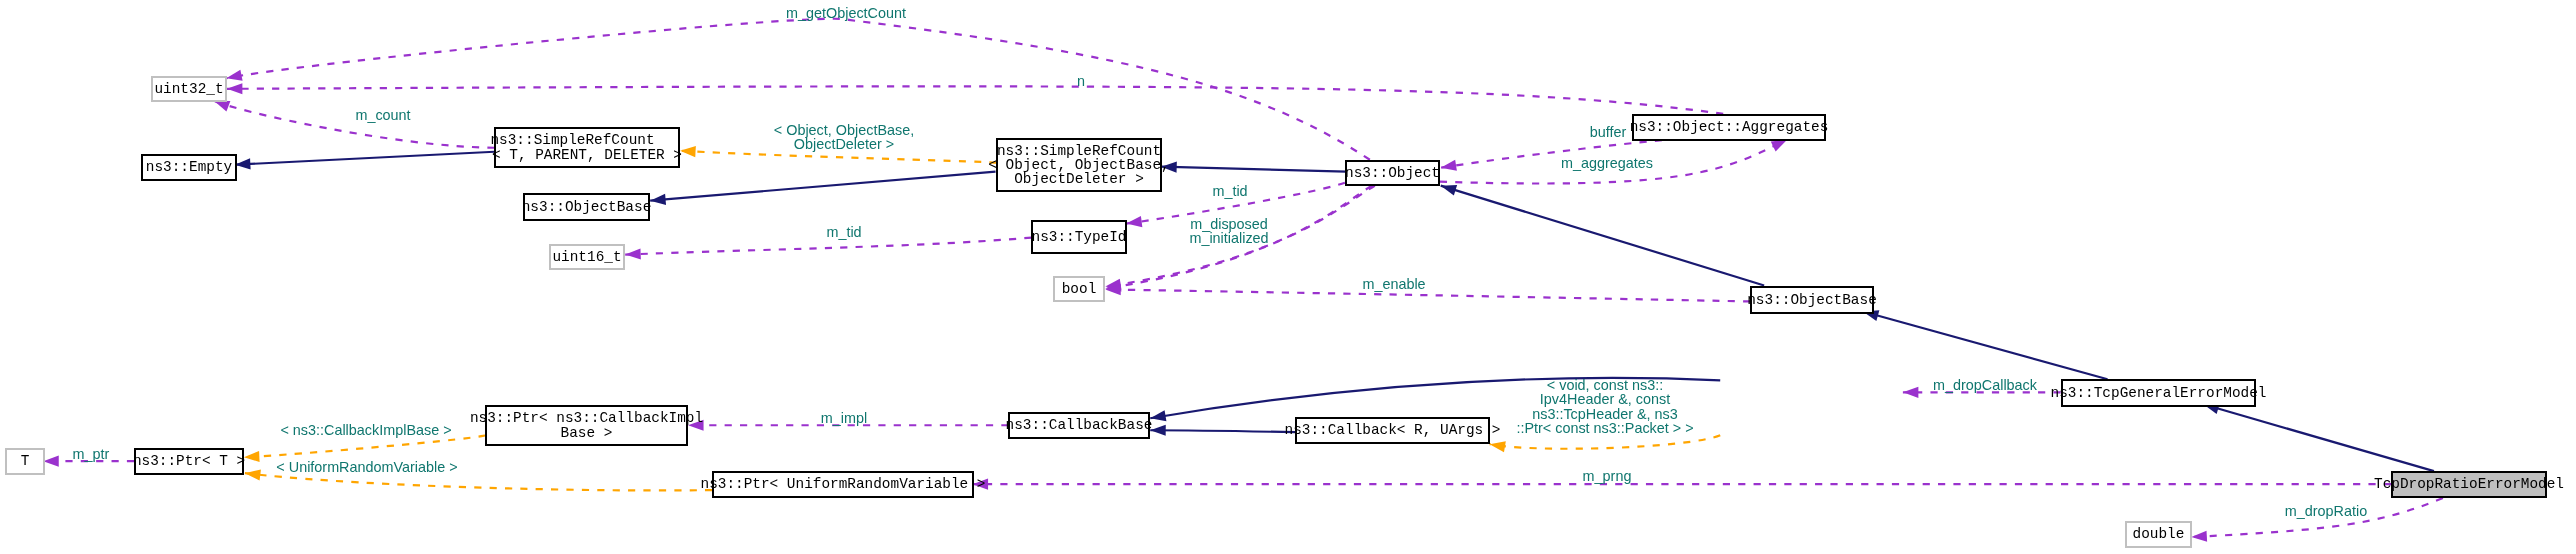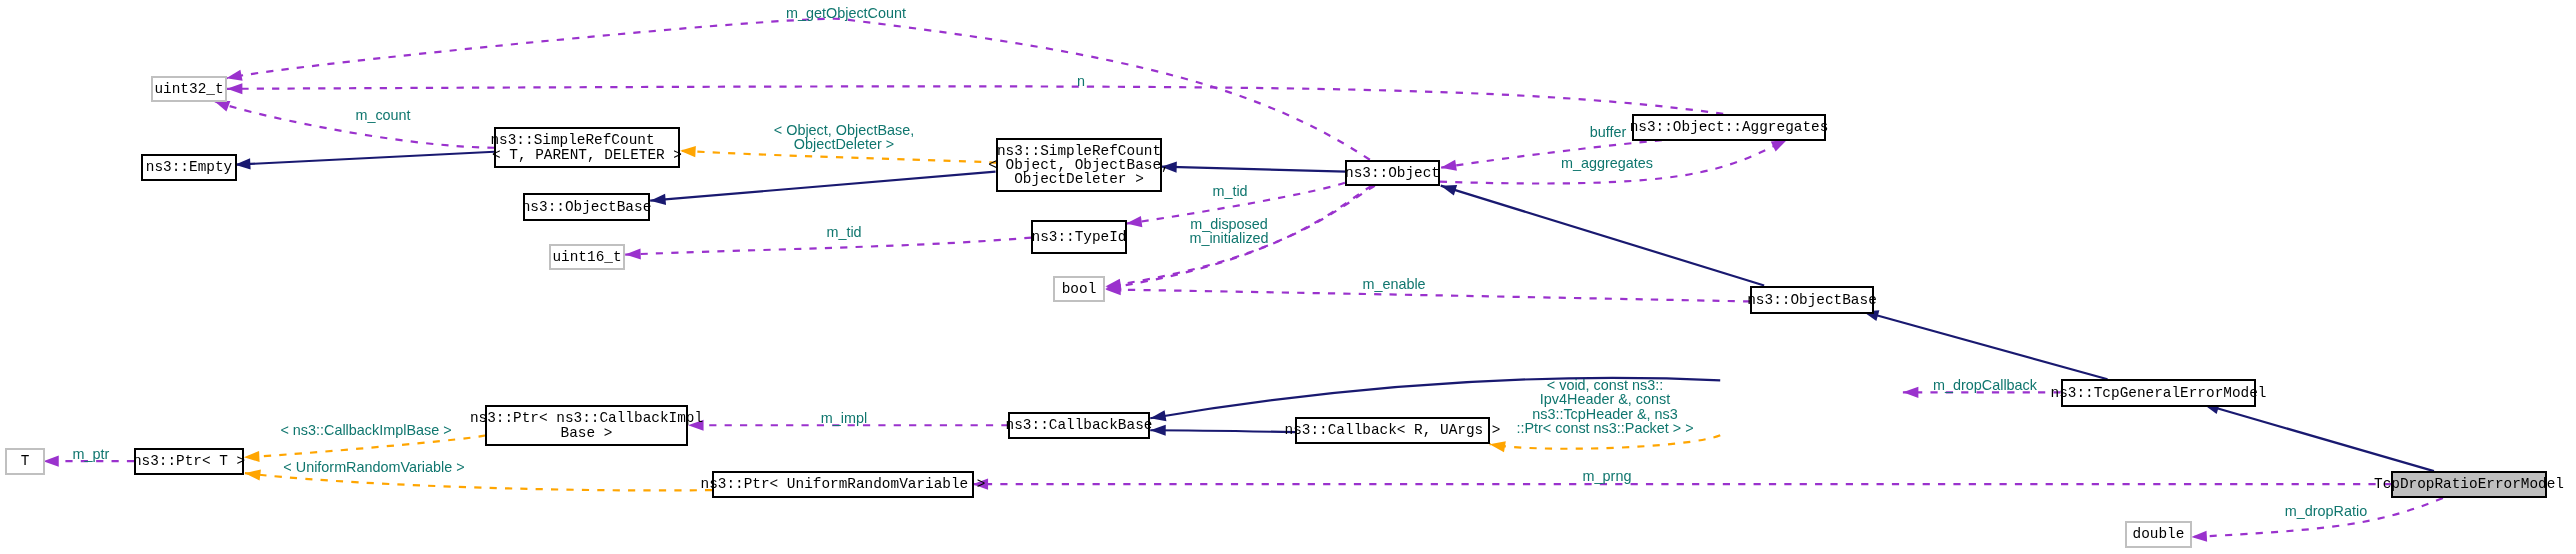--- a/index.html
+++ b/index.html
@@ -118,17 +118,17 @@
 <div class="elabel" style="left:844px;top:232px;">m_tid</div>
 <div class="elabel" style="left:1394px;top:284px;">m_enable</div>
 <div class="elabel" style="left:1605px;top:407px;">&lt; void, const ns3::
 Ipv4Header &amp;, const
 ns3::TcpHeader &amp;, ns3
 ::Ptr&lt; const ns3::Packet &gt; &gt;</div>
 <div class="elabel" style="left:1985px;top:385px;">m_dropCallback</div>
 <div class="elabel" style="left:844px;top:418px;">m_impl</div>
 <div class="elabel" style="left:366px;top:430px;">&lt; ns3::CallbackImplBase &gt;</div>
 <div class="elabel" style="left:91px;top:454px;">m_ptr</div>
-<div class="elabel" style="left:367px;top:467px;margin-left:7px;">&lt; UniformRandomVariable &gt;</div>
+<div class="elabel" style="left:367px;top:467px;">&lt; UniformRandomVariable &gt;</div>
 <div class="elabel" style="left:1607px;top:476px;">m_prng</div>
 <div class="elabel" style="left:2326px;top:511px;">m_dropRatio</div>
 </div>
 
 
 </body></html>

